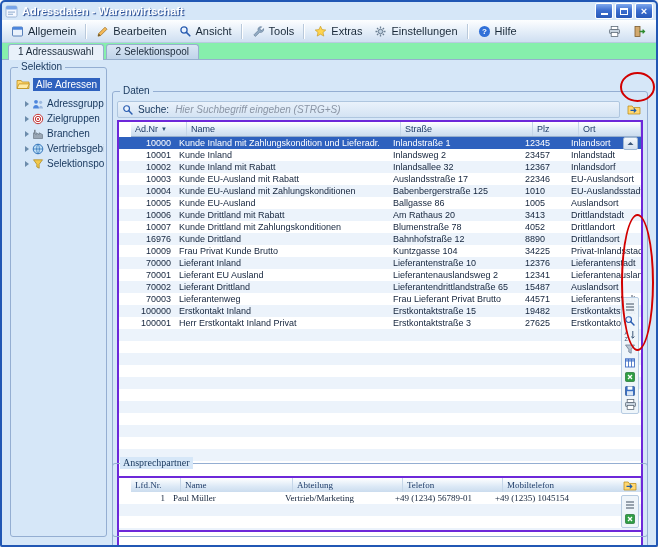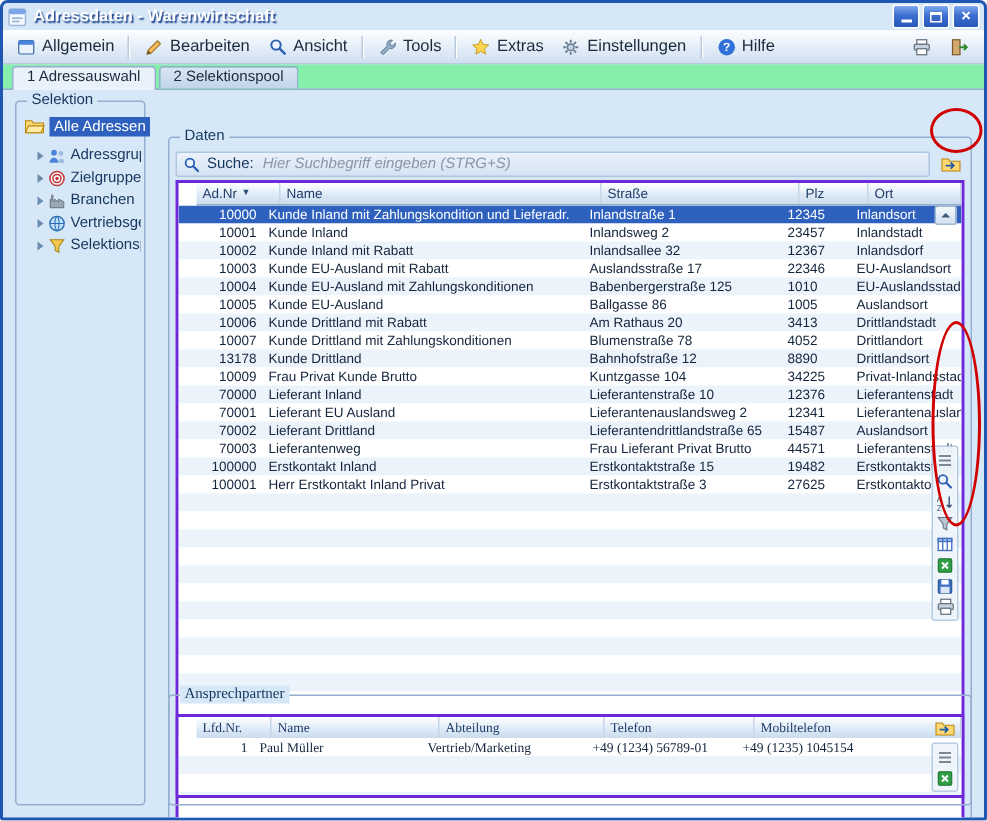--- a/index.html
+++ b/index.html
@@ -27,21 +27,21 @@
   
   .tabstrip{height:17px;display:flex;align-items:flex-end;gap:2px;padding:2px 0 0 6px;
     background:#86efac;border-bottom:1px solid #96AFCD;box-sizing:border-box;}
   .tab{font-size:10px;color:#1A2A3A;padding:1px 9px 2px;border:1px solid #96AFCD;border-bottom:none;
     border-radius:3px 3px 0 0;background:linear-gradient(#D9E6F4,#C0D4EA);white-space:nowrap;}
   .tab.active{background:#E9F1FA;position:relative;top:1px;padding-bottom:3px;}
   
   .content{position:absolute;top:59px;left:2px;right:2px;bottom:2px;background:#D6E7F8;}
   .panel{position:absolute;border:1px solid #94AED2;border-radius:3px;box-sizing:border-box;}
   .panel-caption{position:absolute;top:-7px;left:7px;background:#D6E7F8;font-size:10px;color:#16365C;padding:0 3px;line-height:12px;}
-  .panel.selektion{left:6px;top:6px;width:87px;bottom:6px;}
+  .panel.selektion{left:6px;top:6px;width:97px;bottom:6px;}
   .panel.daten{left:108px;top:6px;right:6px;height:492px;margin-top:24px;}
   .panel.ansprech{left:108px;top:402px;right:6px;bottom:6px;font-family:Liberation Serif, serif;}
   
   .tree{padding:10px 2px 2px 5px;font-size:10px;color:#16365C;}
   .tree-root{display:flex;align-items:flex-start;gap:3px;height:16px;}
   .tree-root-label{background:#2E61BE;color:#fff;padding:0 3px;line-height:13px;white-space:nowrap;}
   .tree-children{padding-left:9px;margin-top:2px;}
   .tree-node{display:flex;align-items:center;gap:3px;height:15px;white-space:nowrap;}
   .tw{width:0;height:0;border-left:4px solid #6C8CAC;border-top:3px solid transparent;border-bottom:3px solid transparent;flex:0 0 auto;}
   .tn-label{overflow:hidden;}
@@ -365,21 +365,21 @@
               <div class="cell">Drittlandstadt</div>
             </div>
             <div class="row">
               <div class="cell num">10007</div>
               <div class="cell">Kunde Drittland mit Zahlungskonditionen</div>
               <div class="cell">Blumenstraße 78</div>
               <div class="cell">4052</div>
               <div class="cell">Drittlandort</div>
             </div>
             <div class="row">
-              <div class="cell num">13178</div>
+              <div class="cell num">16976</div>
               <div class="cell">Kunde Drittland</div>
               <div class="cell">Bahnhofstraße 12</div>
               <div class="cell">8890</div>
               <div class="cell">Drittlandsort</div>
             </div>
             <div class="row">
               <div class="cell num">10009</div>
               <div class="cell">Frau Privat Kunde Brutto</div>
               <div class="cell">Kuntzgasse 104</div>
               <div class="cell">34225</div>

